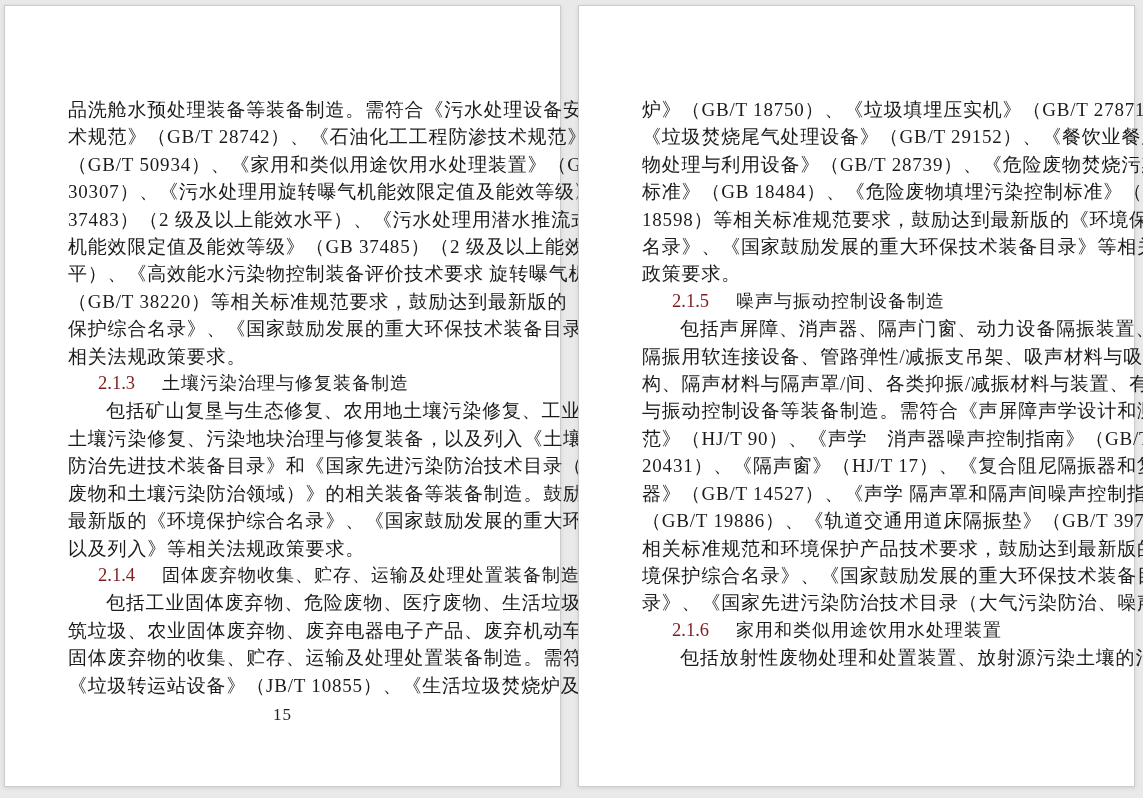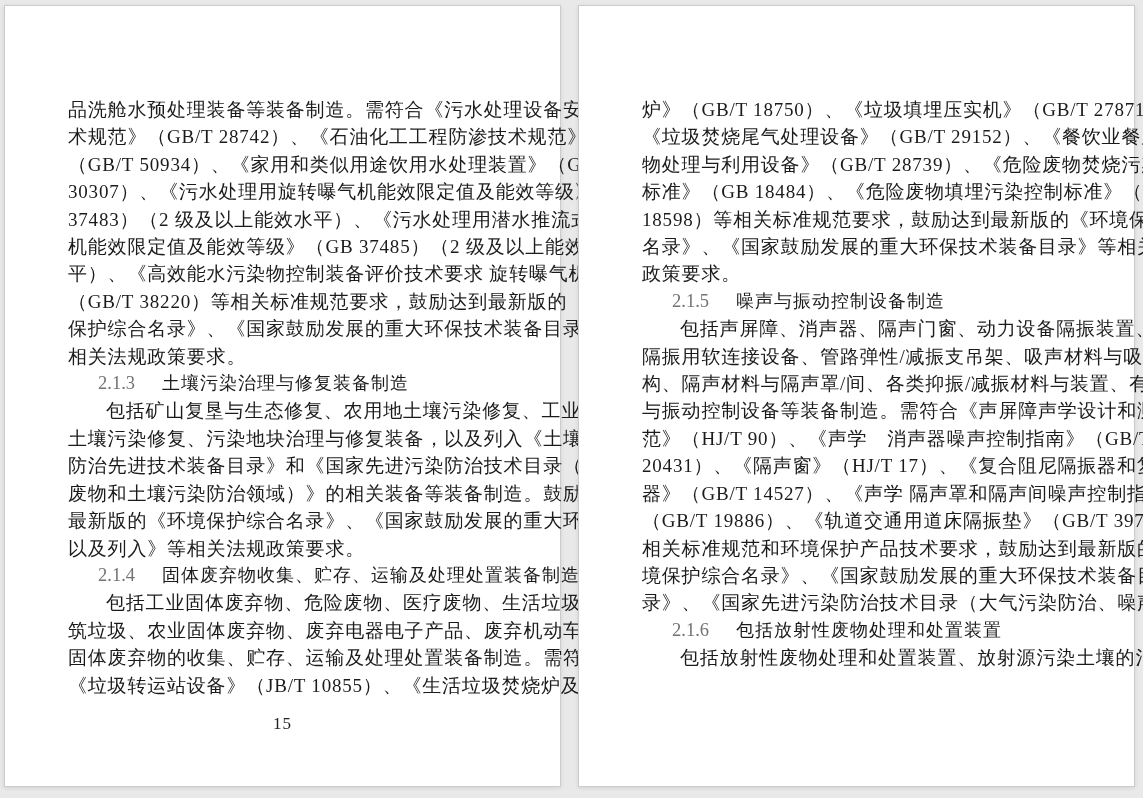--- a/index.html
+++ b/index.html
@@ -39,40 +39,39 @@
   .line.para-end { text-align-last: left; white-space: normal; font-family: Liberation Serif, serif; }
   .line.indent { text-indent: 38px; }
   .heading {
     height: 27.42px;
     line-height: 27.42px;
     padding-left: 30px;
     white-space: nowrap;
   }
   .heading .num {
     font-size: 18.5px;
-    color: #737373;
+    color: #7f1d1d;
     font-family: "Liberation Serif", "DejaVu Serif", serif;
     text-align: center;
   }
   .heading .title {
     margin-left: 27px;
     font-size: 18px;
     font-weight: 400;
     color: #1b1b1b;
     font-family: "Liberation Sans", "DejaVu Sans", sans-serif;
     letter-spacing: 1px;
   }
   .page-number {
     position: absolute;
     top: 699px; left: 0; right: 0;
     text-align: center;
     font-size: 17px;
     color: #222222;
     letter-spacing: 1px;
-    margin-top: 9px;
   }
 </style>
 </head>
 <body>
 
 <div class="viewer" id="pages-root">
     <div class="page left">
       <div class="content">
         <div class="line">品洗舱水预处理装备等装备制造。需符合《污水处理设备安全技</div>
         <div class="line">术规范》（GB/T 28742）、《石油化工工程防渗技术规范》</div>
@@ -113,17 +112,17 @@
         <div class="line">隔振用软连接设备、管路弹性/减振支吊架、吸声材料与吸声结</div>
         <div class="line">构、隔声材料与隔声罩/间、各类抑振/减振材料与装置、有源噪声</div>
         <div class="line">与振动控制设备等装备制造。需符合《声屏障声学设计和测量规</div>
         <div class="line">范》（HJ/T 90）、《声学　消声器噪声控制指南》（GB/T</div>
         <div class="line">20431）、《隔声窗》（HJ/T 17）、《复合阻尼隔振器和复合阻尼</div>
         <div class="line">器》（GB/T 14527）、《声学 隔声罩和隔声间噪声控制指南》</div>
         <div class="line">（GB/T 19886）、《轨道交通用道床隔振垫》（GB/T 39705）等</div>
         <div class="line">相关标准规范和环境保护产品技术要求，鼓励达到最新版的《环</div>
         <div class="line">境保护综合名录》、《国家鼓励发展的重大环保技术装备目</div>
         <div class="line">录》、《国家先进污染防治技术目录（大气污染防治、噪声与振</div>
-        <div class="heading"><span class="num">2.1.6</span><span class="title">包括放射性废物处理和处置装置</span></div>
+        <div class="heading"><span class="num">2.1.6</span><span class="title">家用和类似用途饮用水处理装置</span></div>
         <div class="line indent">包括放射性废物处理和处置装置、放射源污染土壤的治理与</div>
       </div>
     </div>
   </div>
 
 </body></html>

